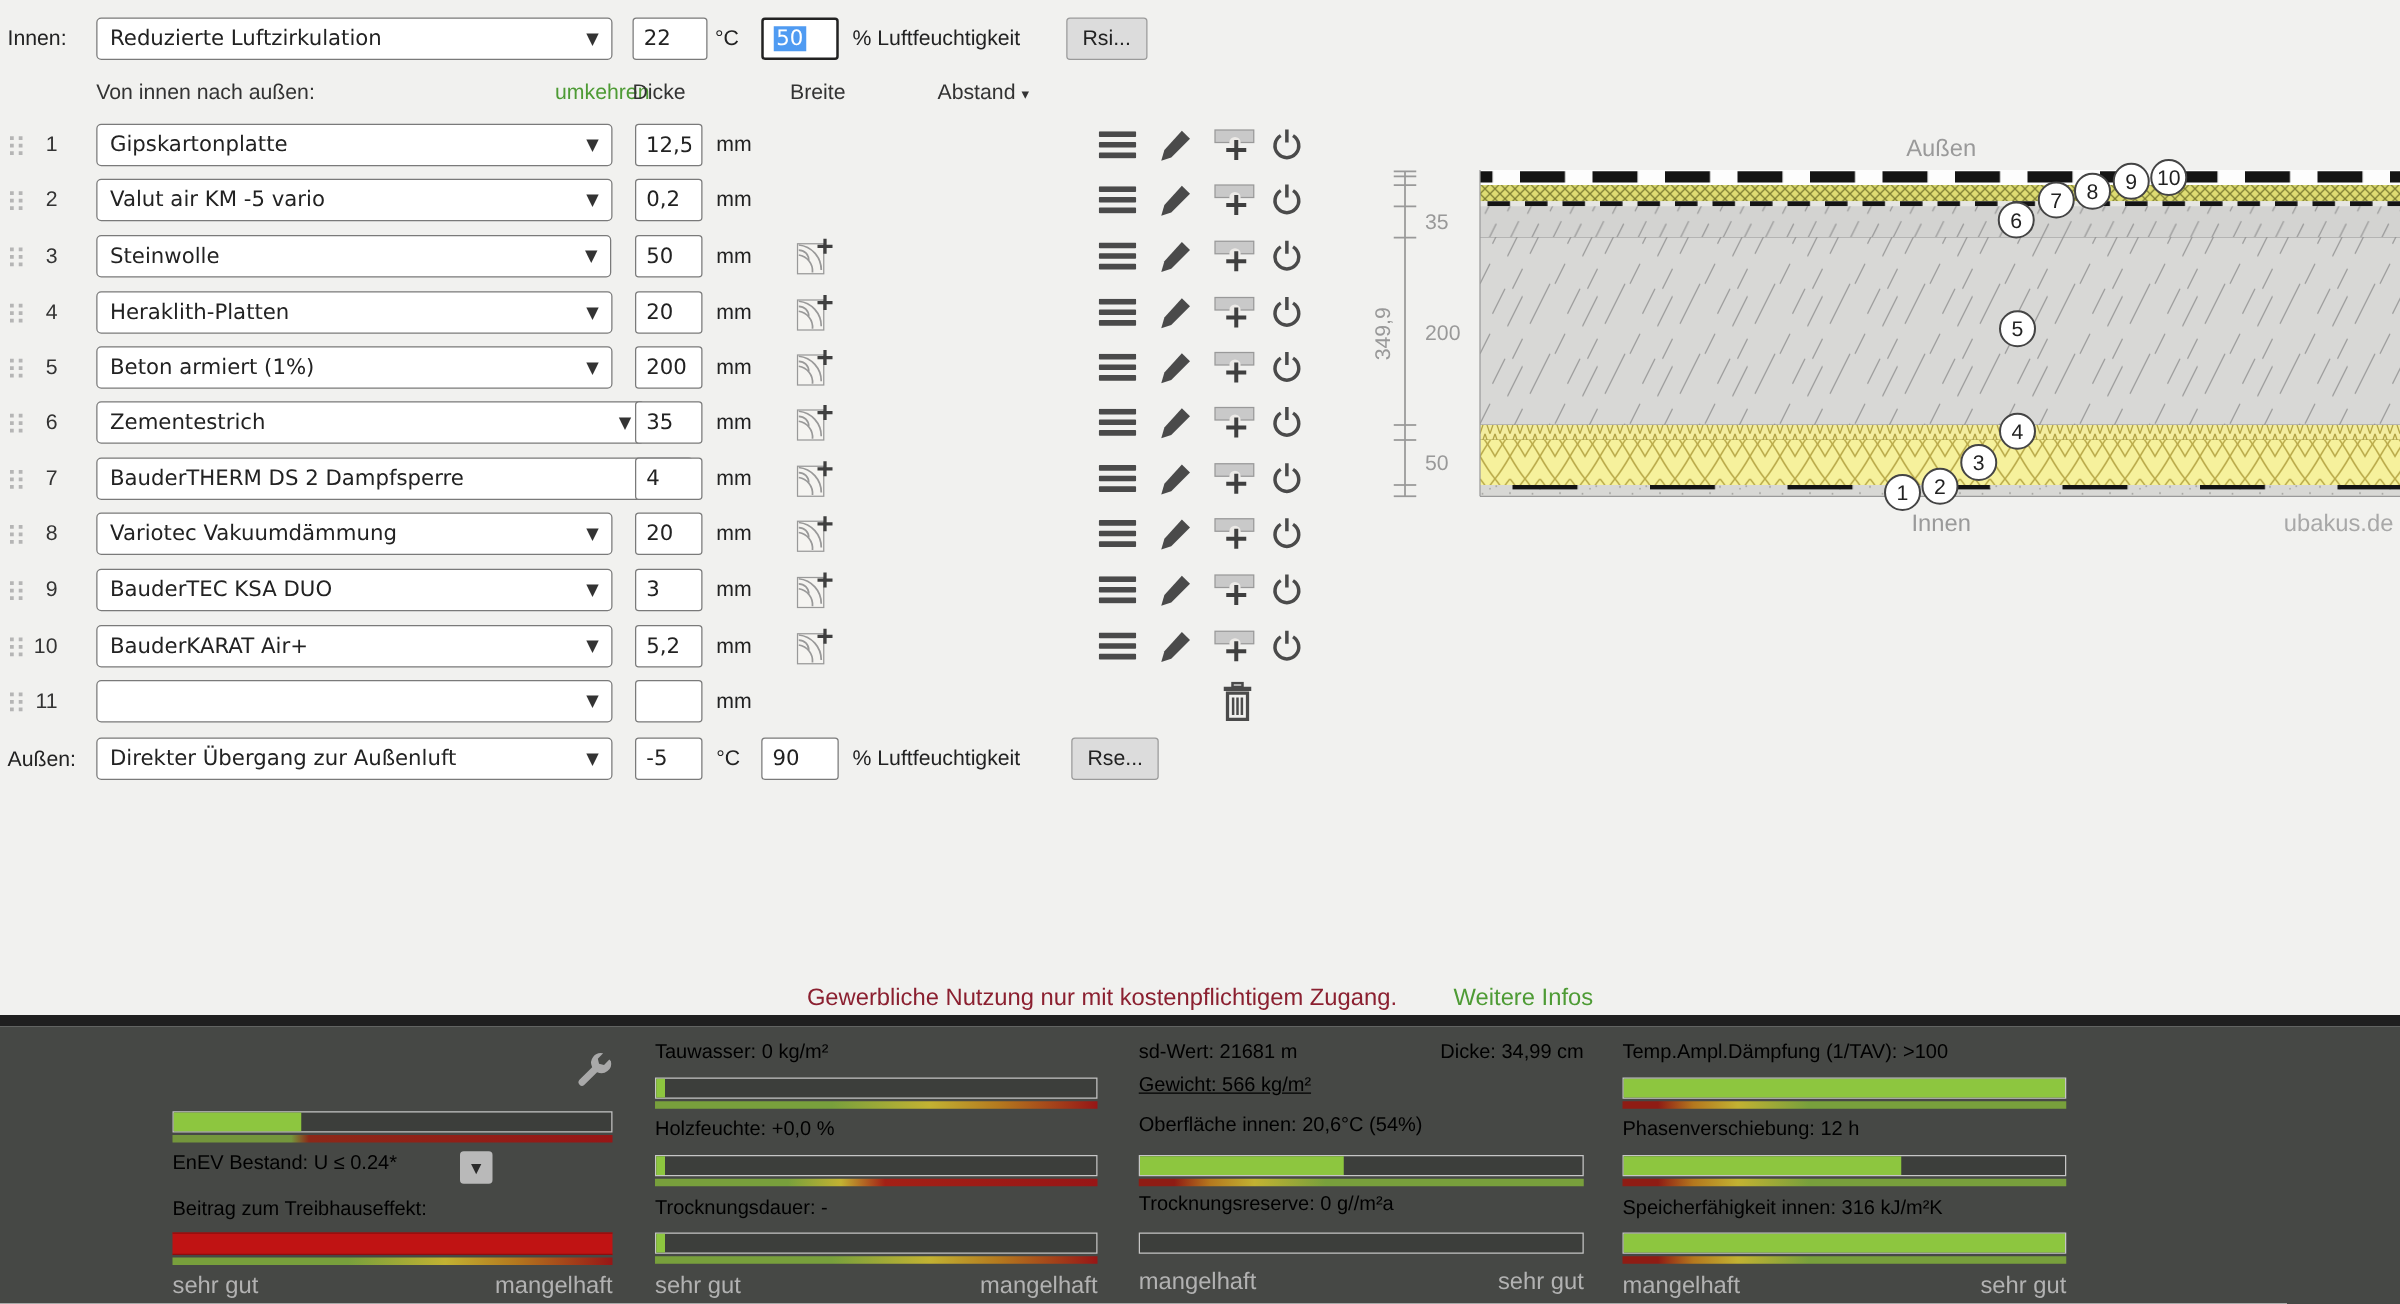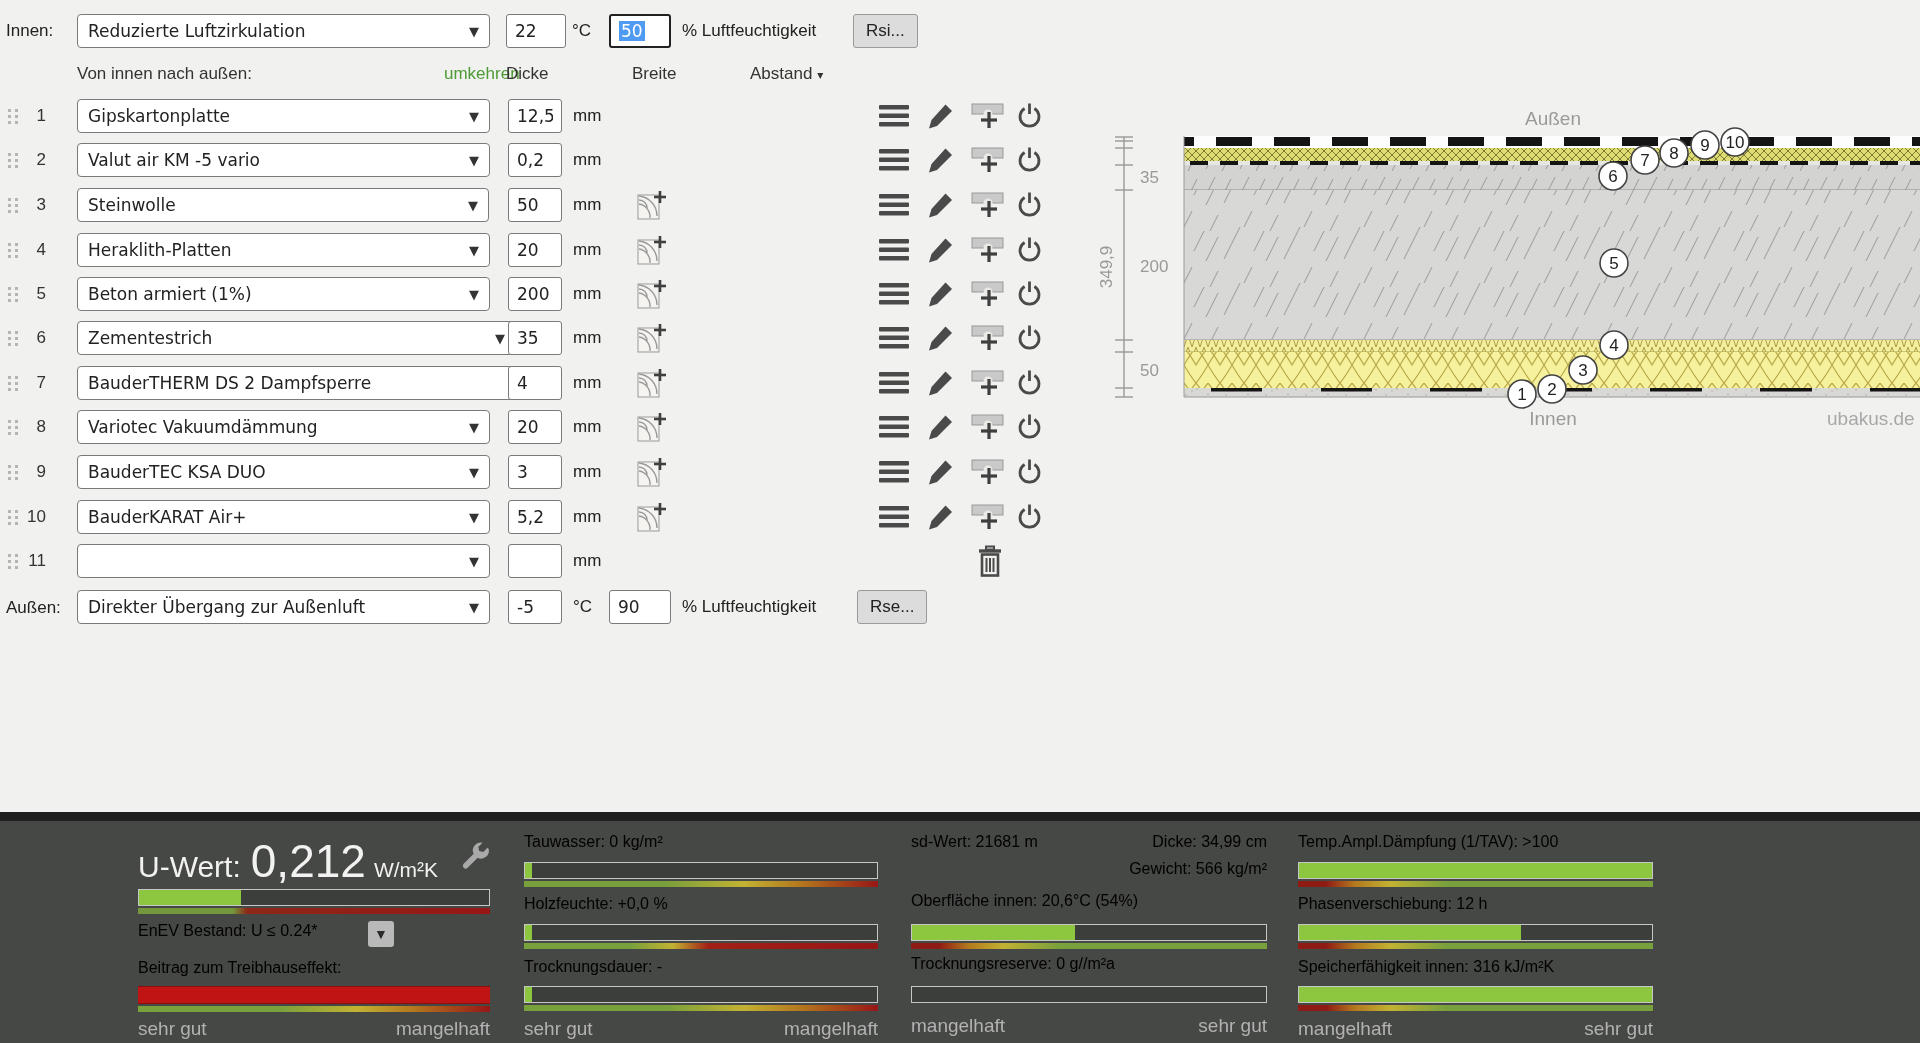--- a/index.html
+++ b/index.html
@@ -769,31 +769,28 @@
           <circle cx="605" cy="50" r="14" fill="#fff" stroke="#444" stroke-width="1.6"></circle>
           <text x="605" y="56" text-anchor="middle">9</text>
         </g>
       <g>
           <circle cx="635" cy="47" r="14" fill="#fff" stroke="#444" stroke-width="1.6"></circle>
           <text x="635" y="53" text-anchor="middle">10</text>
         </g>
     </g>
   </svg>
 
+  <div class="abs notice" style="left:0;top:788px;width:1920px;">
+    <span>Gewerbliche Nutzung nur mit kostenpflichtigem Zugang.</span>
+    <span class="link">Weitere Infos</span>
+  </div>
 
   <div class="abs footer-border" style="left:0;top:812px;width:1920px;height:9px;"></div>
   <div class="abs footer" style="left:0;top:821px;width:1920px;height:222px;"></div>
 
-  <div class="abs" style="left:138px;top:834px;width:352px;">
-    <div style="display:flex;align-items:baseline;color:#f2f2f2;">
-      <span style="font-size:30px;">U-Wert:</span>
-      <span style="font-size:46px;margin-left:10px;">0,212</span>
-      <span style="font-size:21px;margin-left:8px;">W/m²K</span>
-    </div>
-  </div>
   <svg class="abs icon" style="left:458px;top:840px;" width="34" height="34" viewBox="0 0 24 24">
       <path d="M21.7 6.3a5.5 5.5 0 0 1-7.8 6.2L6.6 19.8a2 2 0 0 1-2.8-2.8l7.3-7.3a5.5 5.5 0 0 1 6.2-7.8l-3 3 .7 2.8 2.8.7 3-3z" fill="#a9a9a9"></path>
     </svg>
   <div class="abs bar" style="left:138px;top:889px;width:352px;">
       <div class="fill" style="width: 29%;"></div>
     </div>
   <div class="abs strip g-uwert" style="left:138px;top:907px;width:352px;"></div>
   <div class="abs flabel" style="left:138px;top:922px;">EnEV Bestand: U ≤ 0.24*</div>
   <div class="abs" style="left:368px;top:921px;width:26px;height:26px;background:#b9b9b9;border-radius:3px;text-align:center;line-height:26px;font-size:14px;color:#2a2a2a;cursor:pointer;">▼</div>
   <div class="abs flabel" style="left:138px;top:959px;">Beitrag zum Treibhauseffekt:</div>
@@ -815,21 +812,21 @@
   <div class="abs flabel" style="left:524px;top:958px;">Trocknungsdauer: -</div>
   <div class="abs bar" style="left:524px;top:986px;width:354px;">
       <div class="fill" style="width: 2%;"></div>
     </div>
   <div class="abs strip g-good-bad" style="left:524px;top:1004px;width:354px;"></div>
   <div class="abs fscale" style="left:524px;top:1018px;">sehr gut</div>
   <div class="abs fscale" style="left:524px;top:1018px;width:354px;text-align:right;">mangelhaft</div>
 
   <div class="abs flabel" style="left:911px;top:833px;">sd-Wert: 21681 m</div>
   <div class="abs flabel" style="left:911px;top:833px;width:356px;text-align:right;">Dicke: 34,99 cm</div>
-  <div class="abs flabel" style="left:911px;top:860px;width:356px;text-align:right;">Gewicht: 566 kg/m²</div>
+  <div class="abs flabel" style="left:911px;top:860px;width:356px;text-align:left;text-decoration:underline;">Gewicht: 566 kg/m²</div>
   <div class="abs flabel" style="left:911px;top:892px;">Oberfläche innen: 20,6°C (54%)</div>
   <div class="abs bar" style="left:911px;top:924px;width:356px;">
       <div class="fill" style="width: 46%;"></div>
     </div>
   <div class="abs strip g-bad-good" style="left:911px;top:942px;width:356px;"></div>
   <div class="abs flabel" style="left:911px;top:955px;">Trocknungsreserve: 0 g//m²a</div>
   <div class="abs bar" style="left:911px;top:986px;width:356px;">
       <div class="fill" style="width: 0%;"></div>
     </div>
   <div class="abs fscale" style="left:911px;top:1015px;">mangelhaft</div>

